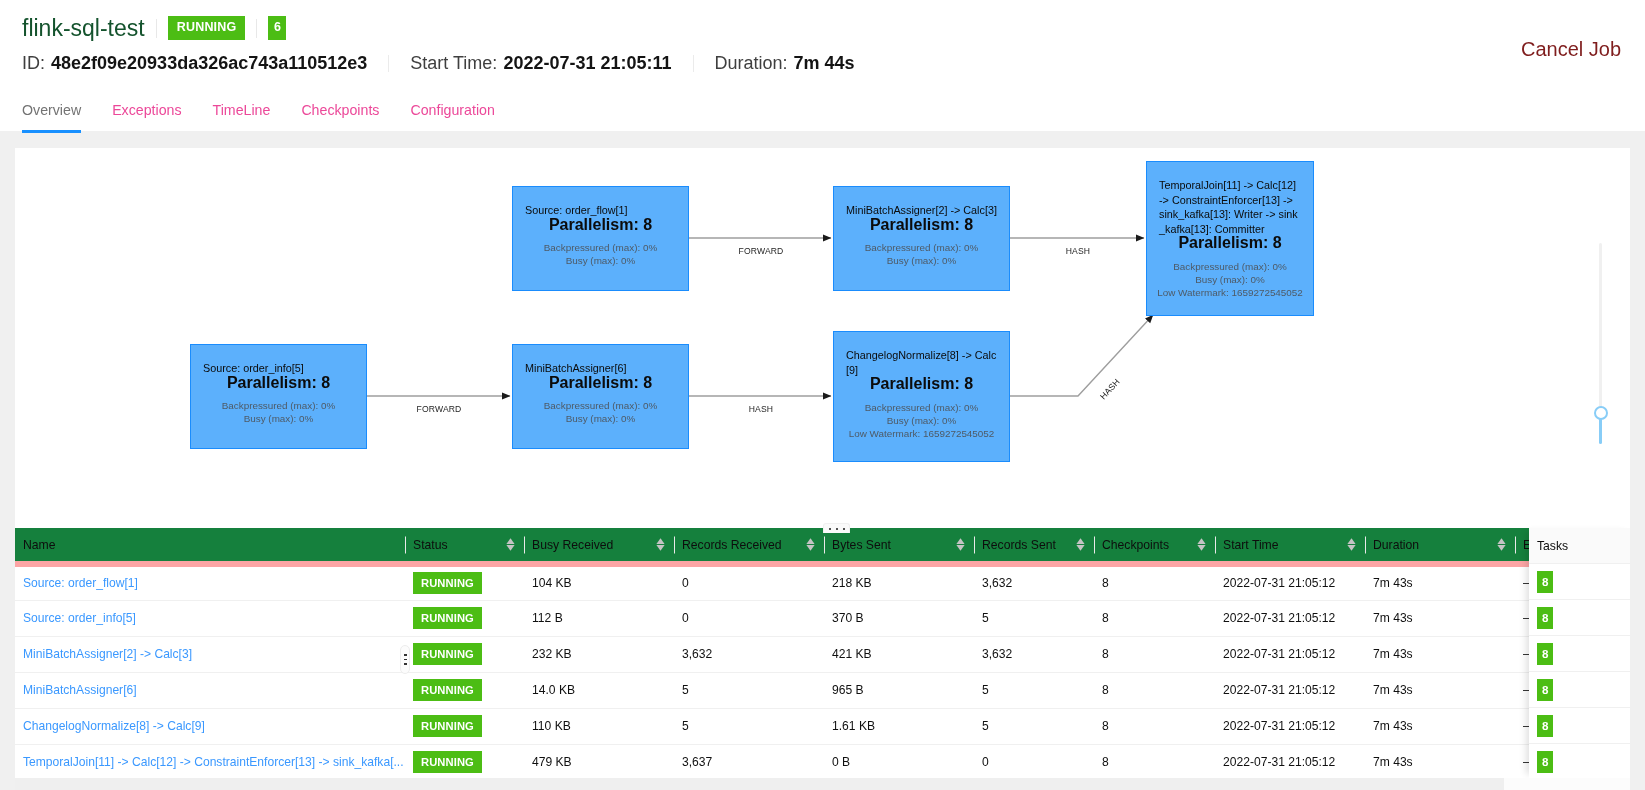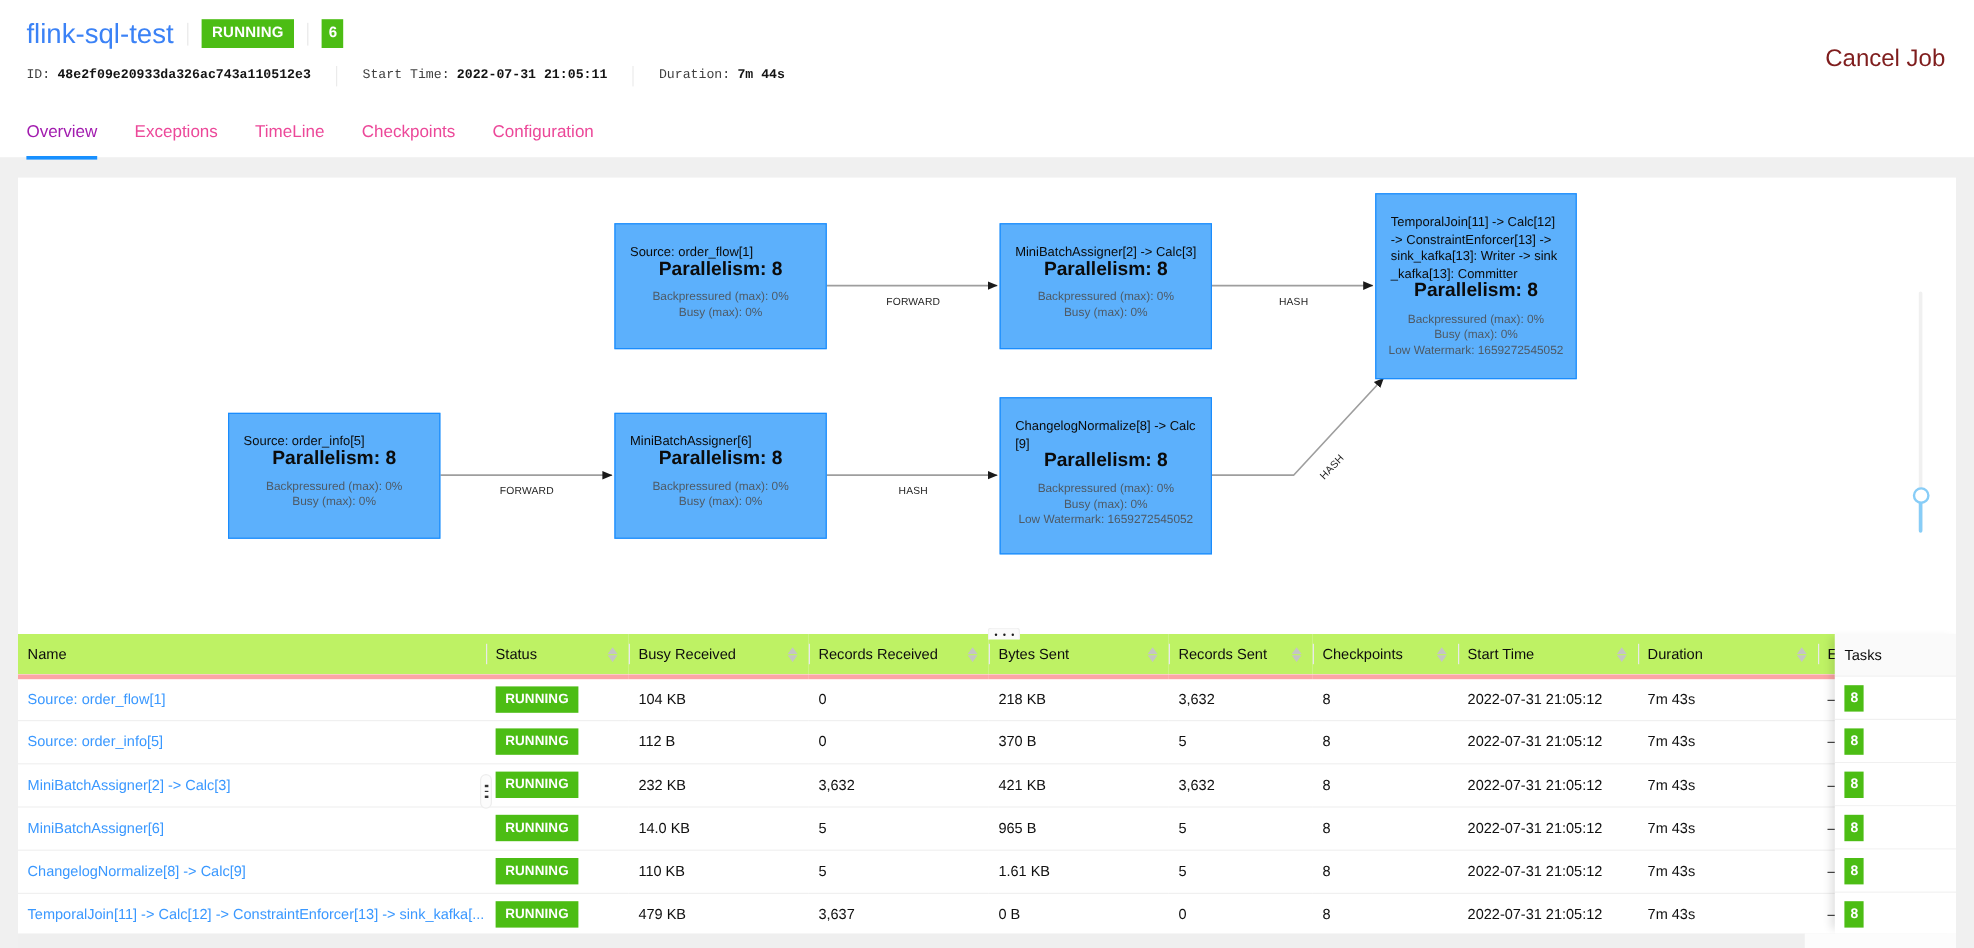--- a/index.html
+++ b/index.html
@@ -7,32 +7,32 @@
   body {
     width:1645px; height:790px; overflow:hidden;
     background:#f0f0f0;
     font-family:"Liberation Sans", sans-serif;
   }
   .page { position:relative; width:1645px; height:790px; }
 
   
   .header { position:absolute; left:0; top:0; width:1645px; height:131px; background:#fff; }
   .title-row { position:absolute; left:22px; top:13px; display:flex; align-items:center; height:30px; }
-  .job-title { font-size:23px; color:#3b82f6; font-weight:400; }
+  .job-title { font-size:23px; color:#14532d; font-weight:400; }
   .vsep { width:1px; height:19px; background:#e8e8e8; margin:0 11px; }
   .badge-running { background:#4cbd14; color:#fff; font-size:12.5px; font-weight:bold; padding:5px 9px 6px; letter-spacing:0.2px; line-height:13px; }
   .badge-count { background:#4cbd14; color:#fff; font-size:12.5px; font-weight:bold; padding:5px 5.5px 6px; line-height:13px; }
-  .meta-row { position:absolute; left:22px; top:53px; display:flex; align-items:center; font-size:11px; height:20px;font-family:Liberation Mono, monospace; }
+  .meta-row { position:absolute; left:22px; top:53px; display:flex; align-items:center; font-size:18px; height:20px; }
   .meta-label { color:#3f3f3f; }
   .meta-value { font-weight:bold; color:#141414; margin-left:6px; }
   .meta-sep { width:1px; height:17px; background:#ebebeb; margin:0 21px; }
   .cancel-job { position:absolute; left:1521px; top:38px; color:#7f1d1d; font-size:20px; cursor:pointer; }
   .tabs { position:absolute; left:22px; top:102px; display:flex; }
   .tab { font-size:14.2px; color:#ec4899; padding-bottom:15px; cursor:pointer; position:relative; margin-right:31px; }
-  .tab.active { color:#a21caf; }
+  .tab.active { color:#737373; }
   .tab.active:after { content:""; position:absolute; left:0; right:0; bottom:0; height:3px; background:#1890ff; }
 
   
   .card { position:absolute; left:15px; top:148px; width:1615px; height:630px; background:#fff; overflow:hidden; }
 
   
   .graph { position:absolute; left:0; top:0; width:1615px; height:380px; overflow:hidden; }
   .node { position:absolute; background:#5cb0fc; border:1px solid #1a8cfd; color:#0b0b0b; }
   .node .nm { font-size:10.8px; line-height:14.5px; padding:0 12px; margin-top:16px; word-break:break-all; letter-spacing:0px; }
   .node .par { font-size:16px; font-weight:bold; text-align:center; line-height:14.5px; }
@@ -47,21 +47,21 @@
   .zoom-handle { position:absolute; left:2px; top:168px; width:14px; height:14px; border:2px solid #88cdf7; border-radius:50%; background:#fff; cursor:pointer; }
 
   
   .table-drag { position:absolute; left:823px; top:523px; width:27px; height:10px; background:#fafafa; border:1px solid #f0f0f0; border-bottom:none; border-radius:3px 3px 0 0; display:flex; align-items:center; justify-content:center; cursor:row-resize; z-index:7; }
   .table-drag span { display:block; width:2px; height:2px; background:#1a1a1a; border-radius:50%; margin:0 2.5px; }
 
   
   .table-wrap { position:absolute; left:0; top:380px; width:1615px; height:250px; overflow:hidden; }
   table.jobs { border-collapse:collapse; table-layout:fixed; width:1615px; }
   table.jobs th { font-size:12.2px; font-weight:400; color:#0d0d0d; text-align:left;
-      background:#bef264; height:36px; padding:0 8px; border-bottom:4px solid #fca5a5;
+      background:#15803d; height:36px; padding:0 8px; border-bottom:6px solid #fca5a5;
       position:relative; white-space:nowrap; }
   table.jobs th .thin { display:flex; align-items:center; justify-content:space-between; }
   table.jobs th.sortable .sorters { display:inline-flex; align-items:center; margin-left:8px; }
   table.jobs th.bordered:before { content:""; position:absolute; left:0; top:50%; transform:translateY(-50%);
       width:1px; height:17px; background:#e9e9e9; }
   table.jobs td { font-size:12.1px; color:#101010; height:36px; padding:0 8px; border-bottom:1px solid #f0f0f0; white-space:nowrap; overflow:hidden; }
   table.jobs td.link a { color:#3a98ff; text-decoration:none; cursor:pointer; }
   .tag-running { display:inline-block; background:#4cbd14; color:#fff; font-size:11.2px; font-weight:bold; padding:5px 8px 5px; letter-spacing:0.1px; line-height:12px; }
   .tag-tasks { display:inline-block; background:#4cbd14; color:#fff; font-size:11.6px; font-weight:bold; padding:5px 5px 5px; line-height:12px; }
   .col-handle { position:absolute; left:400px; top:645px; width:10px; height:29px; background:#fcfcfc; border:1px solid #ededed; border-radius:5px; display:flex; flex-direction:column; align-items:center; justify-content:center; cursor:col-resize; z-index:8; }

